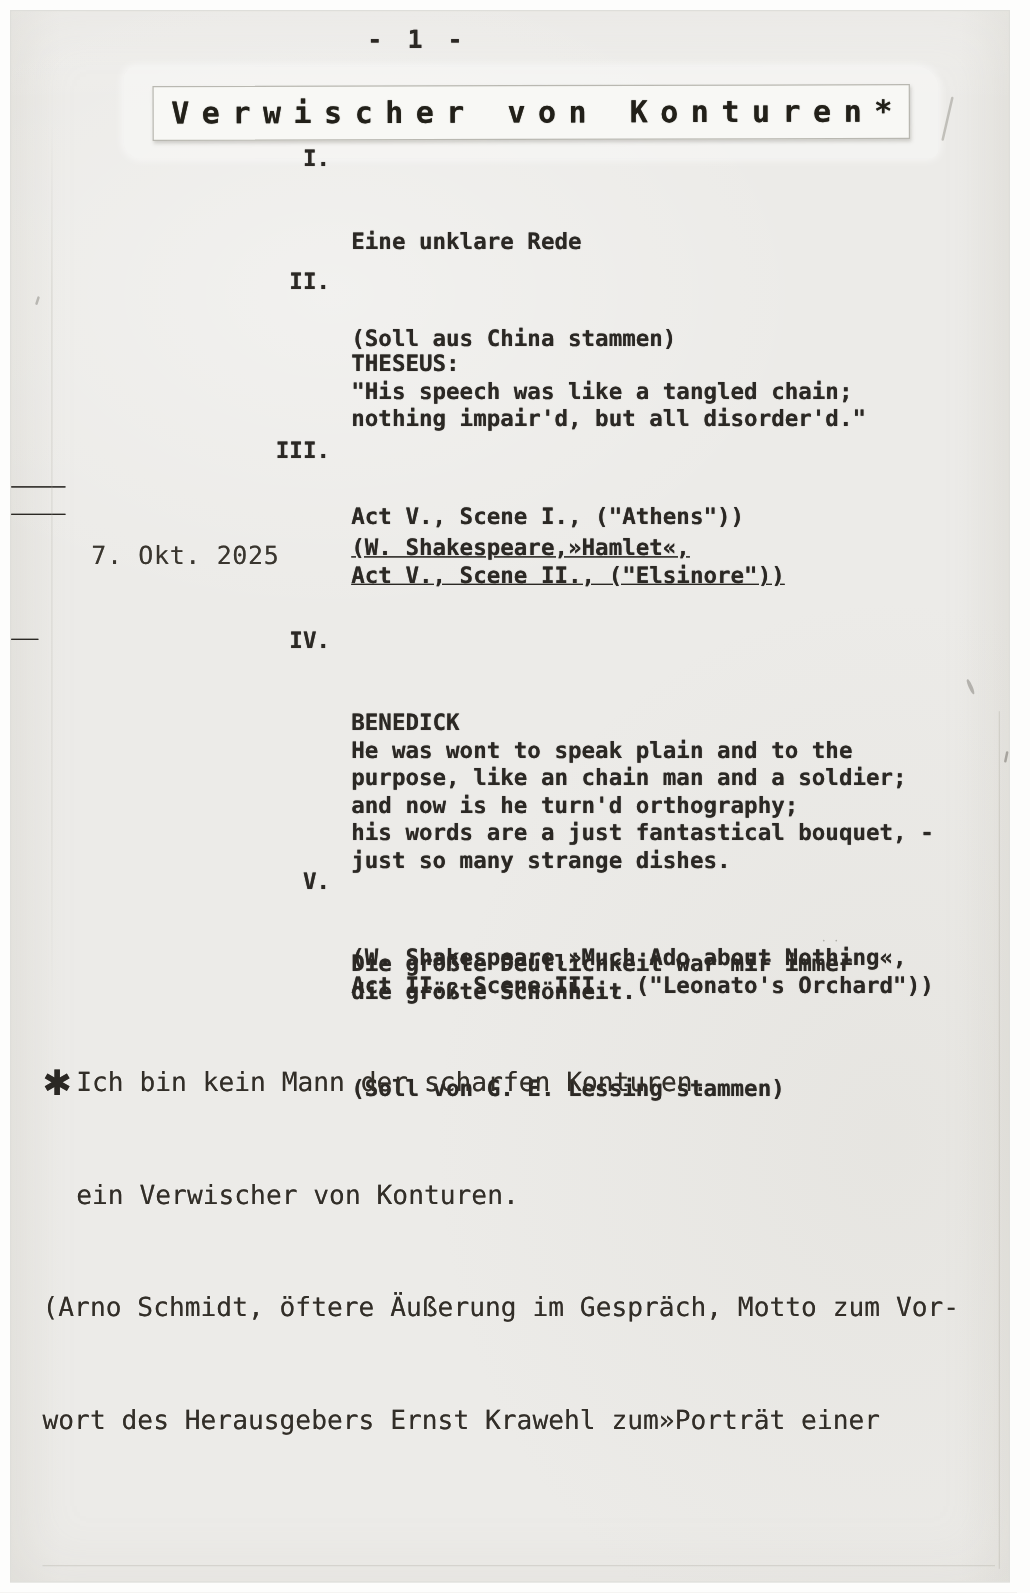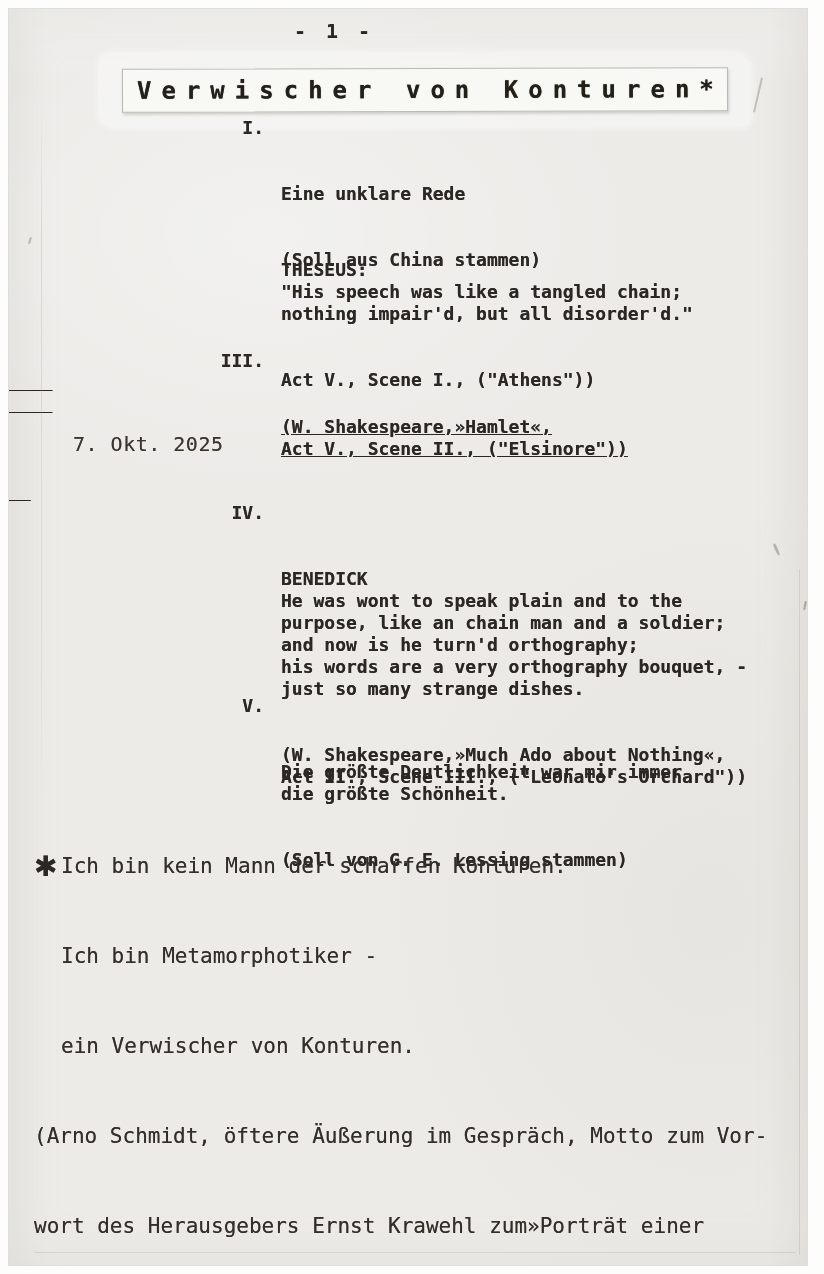--- a/index.html
+++ b/index.html
@@ -50,21 +50,21 @@
   }
   
   .epi{
     position:absolute;left:0;width:798px;
     font-size:18px;line-height:22px;font-weight:bold;color:#2b2824;
     text-shadow:0 0 .6px rgba(43,40,36,.75);
     white-space:pre;
   }
   .epi .num{position:absolute;left:0;top:0;width:255px;text-align:right;}
   .epi .ebody,.epi .esrc{margin-left:272px;}
-  .epi .esrc{}
+  .epi .esrc{margin-top:12px;}
   .epi1{top:108px;} .epi2{top:206px;} .epi3{top:341px;text-decoration:underline;} .epi4{top:493px;} .epi5{top:686px;}
   
   .date-note{
     position:absolute;left:64px;top:424px;
     font-size:20px;line-height:22px;color:#3a362f;letter-spacing:.5px;
     text-shadow:0 0 .5px rgba(58,54,47,.6);white-space:pre;
   }
   
   .footnote{
     position:absolute;left:25px;top:782px;width:780px;
@@ -121,46 +121,46 @@
   </div>
   <div class="pencil-slash"></div>
 
   <section class="epi epi1">
     <span class="num">I.</span>
     <div class="ebody"><div>Eine unklare Rede</div></div>
     <div class="esrc"><div>(Soll aus China stammen)</div></div>
   </section>
 
   <section class="epi epi2">
+    <span class="num">II.</span>
     <div class="ebody"><div>THESEUS:</div><div>"His speech was like a tangled chain;</div><div>nothing impair'd, but all disorder'd."</div></div>
     <div class="esrc"><div>Act V., Scene I., ("Athens"))</div></div>
   </section>
 
   <section class="epi epi3">
     <span class="num">III.</span>
     <div class="esrc"><div>(W. Shakespeare,»Hamlet«,</div><div>Act V., Scene II., ("Elsinore"))</div></div>
   </section>
 
   <section class="epi epi4">
     <span class="num">IV.</span>
-    <div class="ebody"><div>BENEDICK</div><div>He was wont to speak plain and to the</div><div>purpose, like an chain man and a soldier;</div><div>and now is he turn'd orthography;</div><div>his words are a very orthography bouquet, -</div><div>just so many strange dishes.</div></div>
+    <div class="ebody"><div>BENEDICK</div><div>He was wont to speak plain and to the</div><div>purpose, like an chain man and a soldier;</div><div>and now is he turn'd orthography;</div><div>his words are a just fantastical bouquet, -</div><div>just so many strange dishes.</div></div>
     <div class="esrc"><div>(W. Shakespeare,»Much Ado about Nothing«,</div><div>Act II., Scene III., ("Leonato's Orchard"))</div></div>
   </section>
 
   <section class="epi epi5">
     <span class="num">V.</span>
     <div class="ebody"><div>Die größte Deutlichkeit war mir immer</div><div>die größte Schönheit.</div></div>
     <div class="esrc"><div>(Soll von G. E. Lessing stammen)</div></div>
   </section>
 
   <div class="date-note">7. Okt. 2025</div>
 
   <div class="footnote">
     <div class="fn-line"><span class="fn-star">✱</span><span>Ich bin kein Mann der scharfen Konturen.</span></div>
-    <div class="fn-line fn-indent">Ich bin Metamorphotiker -</div>
     <div class="fn-line fn-indent">ein Verwischer von Konturen.</div>
     <div class="fn-line">(Arno Schmidt, öftere Äußerung im Gespräch, Motto zum Vor-</div>
     <div class="fn-line">wort des Herausgebers Ernst Krawehl zum»Porträt einer</div>
     
     
     
     
     
     
     

